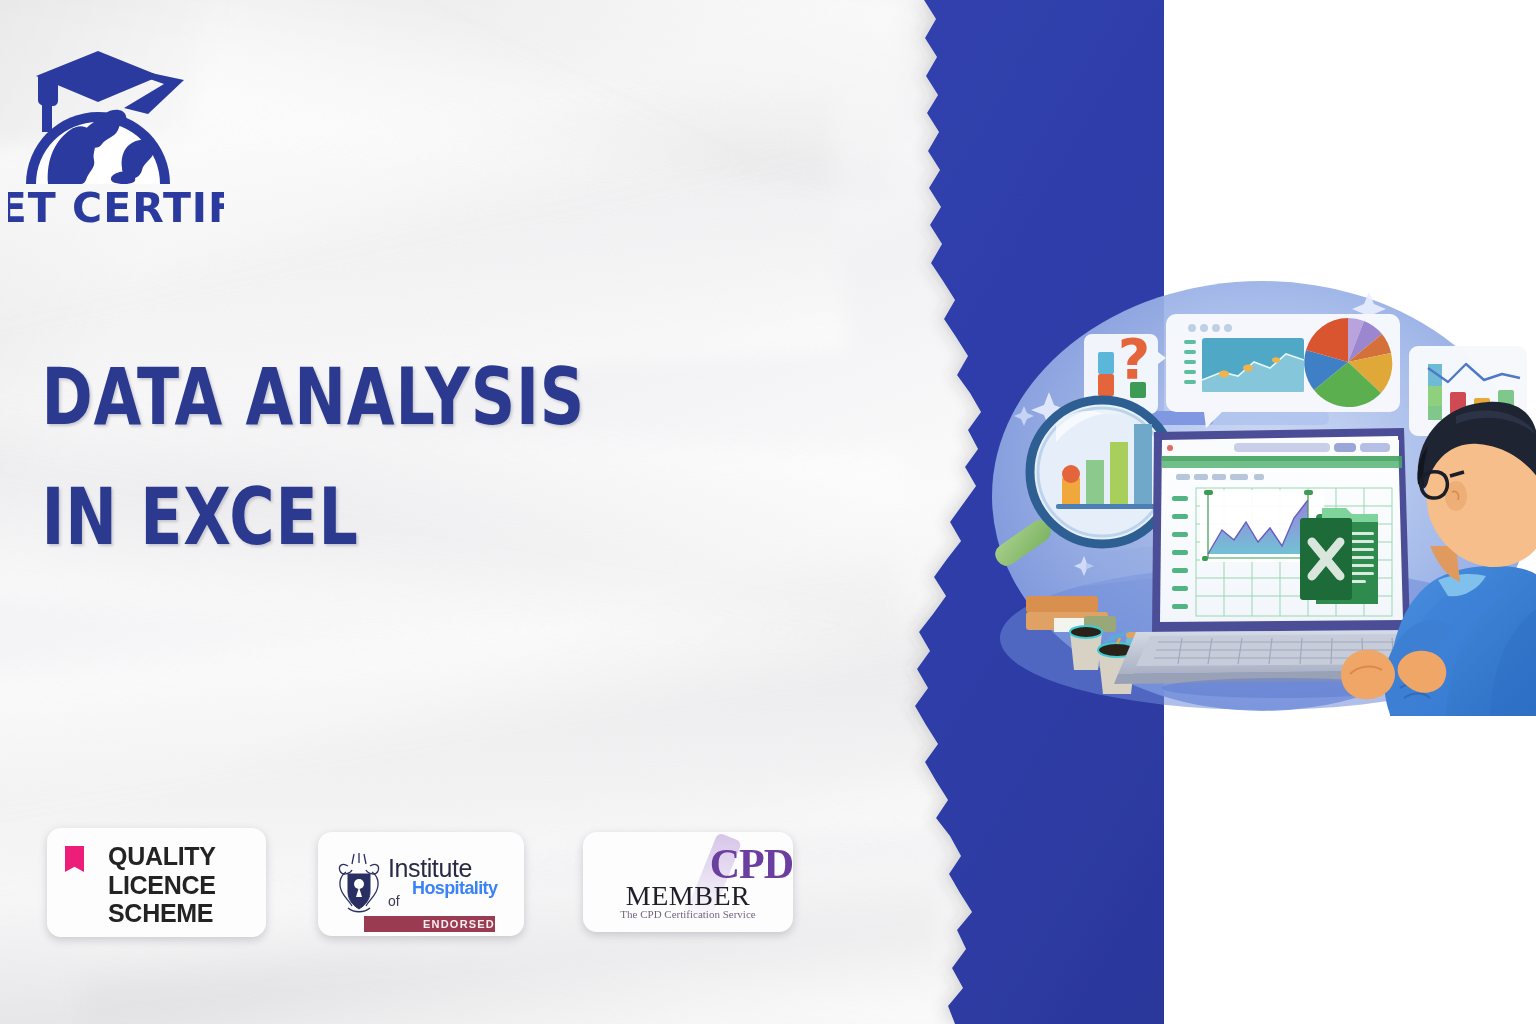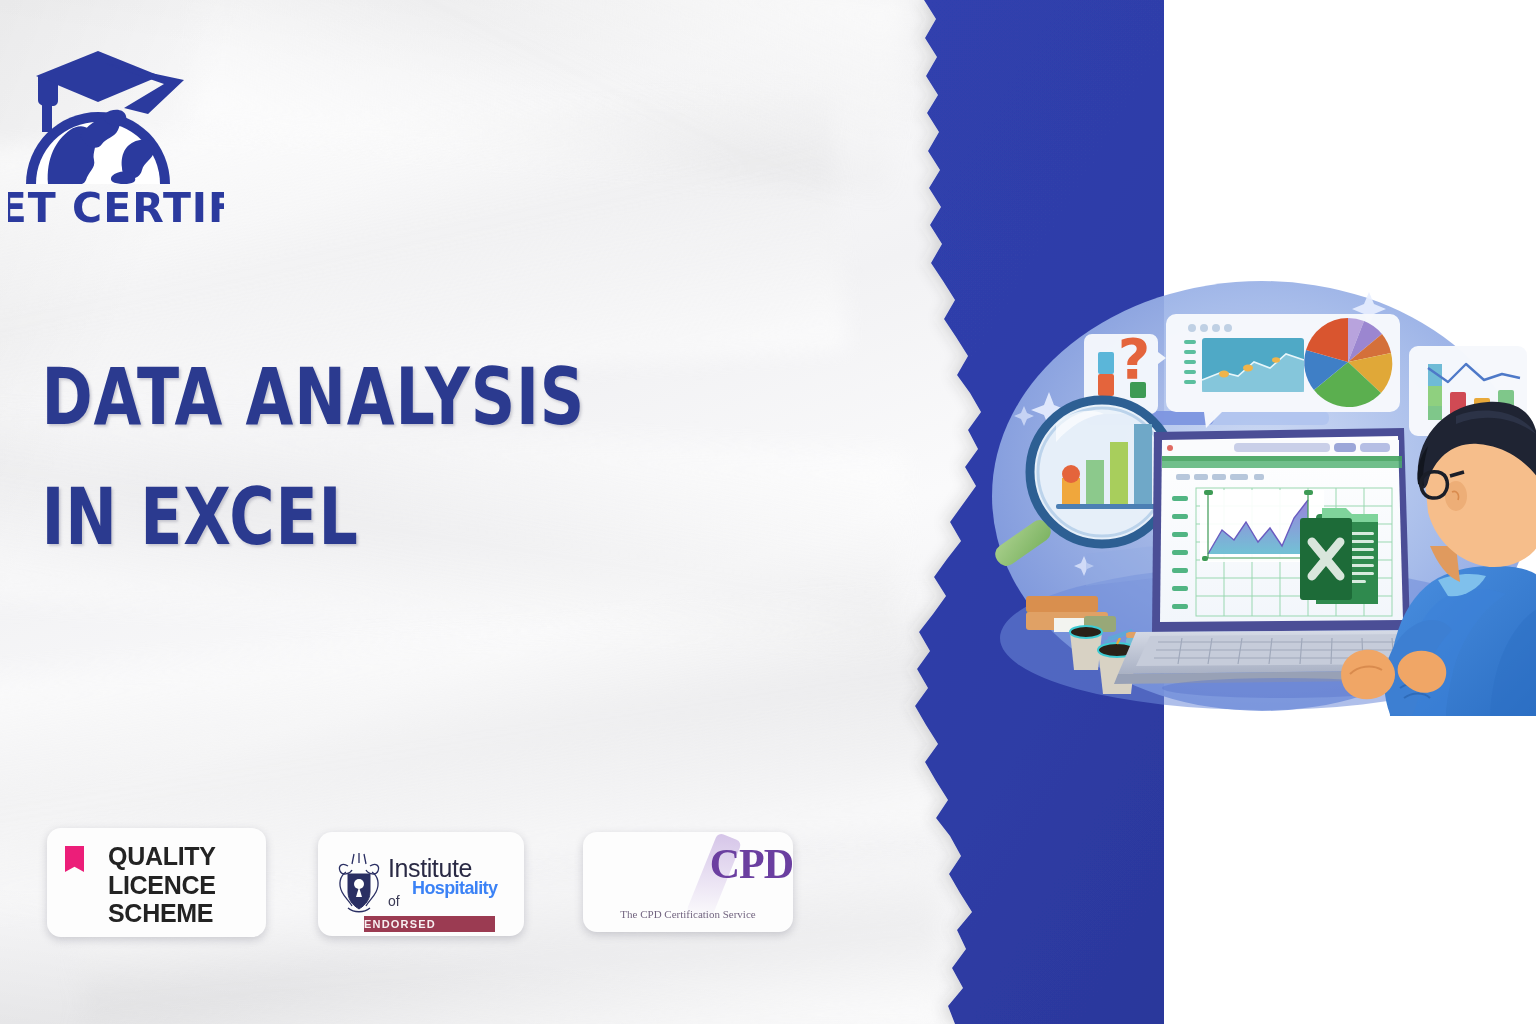--- a/index.html
+++ b/index.html
@@ -70,21 +70,21 @@
     font-size:25px;line-height:1.14;letter-spacing:-.3px;}
 
   .ioh-crest{position:absolute;left:14px;top:18px;width:54px;height:66px;}
   .ioh-t1{position:absolute;left:70px;top:22px;font-family:"Liberation Sans",sans-serif;
      font-weight:400;font-size:25px;color:#2A2A45;letter-spacing:-.4px;}
   .ioh-of{position:absolute;left:70px;top:61px;font-family:"Liberation Sans",sans-serif;
      font-weight:400;font-size:14px;color:#3a3a55;}
   .ioh-t2{position:absolute;left:94px;top:46px;font-family:"Liberation Sans",sans-serif;
      font-weight:700;font-size:18px;color:#3b82f6;letter-spacing:-.6px;}
   .ioh-bar{position:absolute;left:46px;top:84px;width:131px;height:16px;background:#9B3B52;}
-  .ioh-bar span{display:block;text-align:left;color:#fff;font-family:"Liberation Sans",sans-serif;
+  .ioh-bar span{display:block;text-align:right;color:#fff;font-family:"Liberation Sans",sans-serif;
     font-weight:700;font-size:11px;line-height:16px;letter-spacing:1.2px;
     filter:blur(.35px);opacity:.92;}
 
   .cpd-1{position:absolute;left:0;top:8px;width:100%;text-align:right;
     font-family:"Liberation Serif",serif;font-weight:700;font-size:42px;color:#6B3FA0;
     letter-spacing:-1px;}
   .cpd-2{position:absolute;left:0;top:48px;width:100%;text-align:center;
     font-family:"Liberation Serif",serif;font-weight:400;font-size:28px;color:#20202a;
     letter-spacing:.5px;}
   .cpd-3{position:absolute;left:0;top:76px;width:100%;text-align:center;
@@ -224,20 +224,21 @@
       <div class="ioh-of">of</div>
       <div class="ioh-t2">Hospitality</div>
       <div class="ioh-bar">
         <span>ENDORSED</span>
       </div>
     </div>
 
     <div class="badge badge-cpd">
       <div class="cpd-streak"></div>
       <div class="cpd-1">CPD</div>
+      <div class="cpd-2">MEMBER</div>
       <div class="cpd-3">The CPD Certification Service</div>
     </div>
   </div>
 
   <svg class="illu" viewBox="0 0 552 470">
     <defs>
       <radialGradient id="domeG" cx="50%" cy="42%" r="62%">
         <stop offset="0%" stop-color="#CBD8F3"></stop>
         <stop offset="60%" stop-color="#9FB6E8"></stop>
         <stop offset="100%" stop-color="#7E99DE"></stop>

